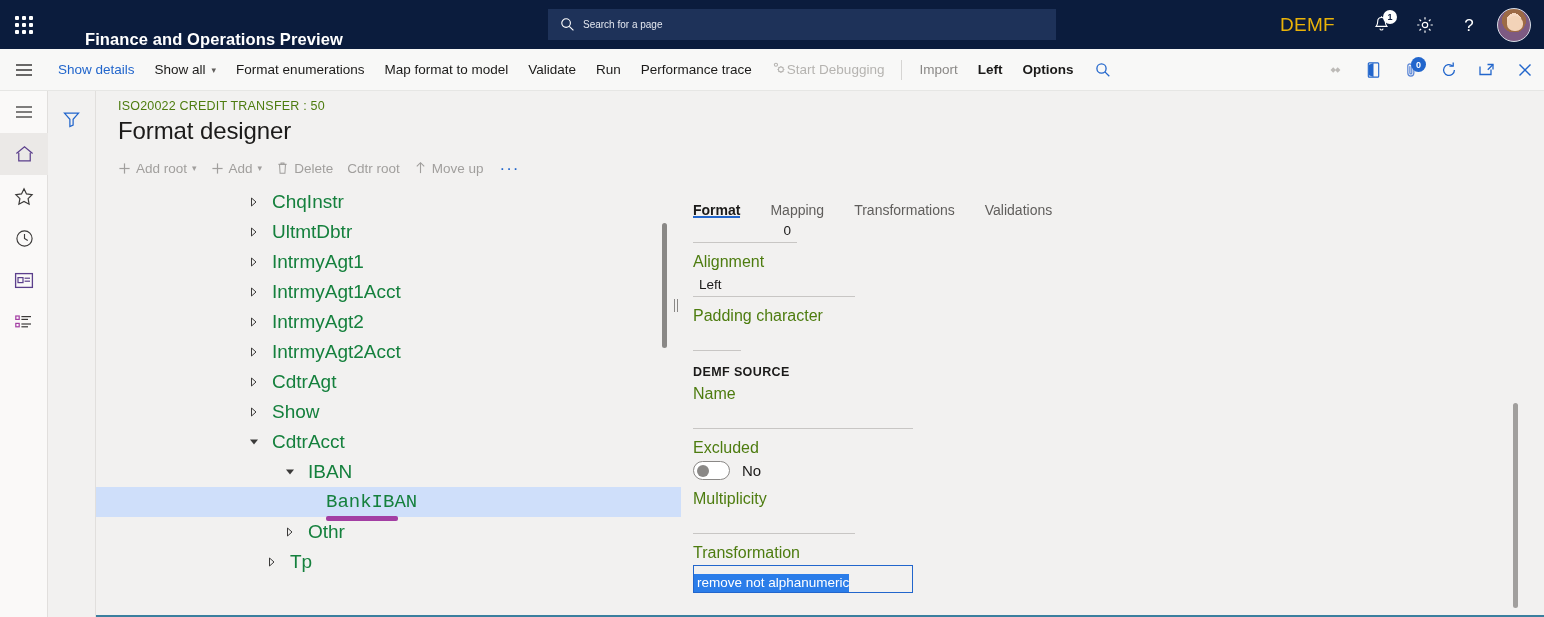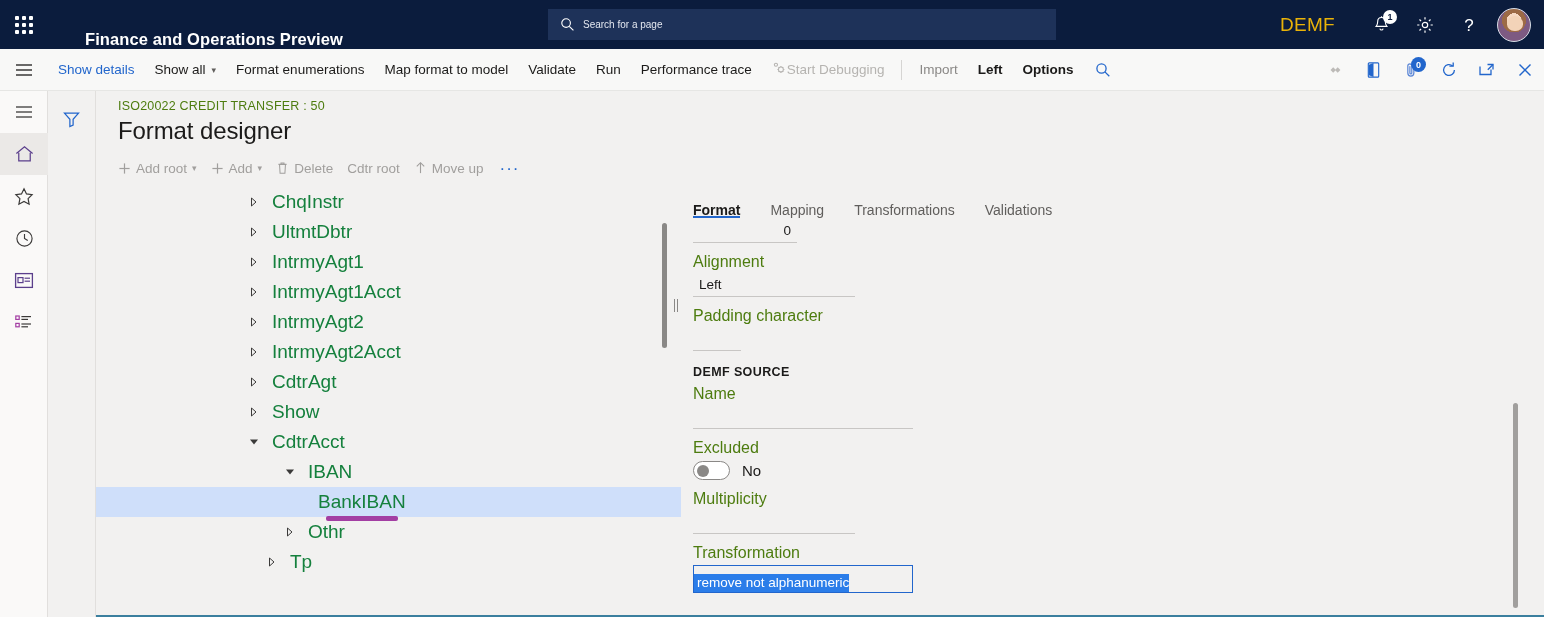--- a/index.html
+++ b/index.html
@@ -705,21 +705,21 @@
               <div class="tw">
                 <svg width="10" height="8" viewBox="0 0 10 8">
                   <path d="M1 1.5h8L5 6.5z" fill="#3b3a39"></path>
                 </svg>
               </div>
               <div class="tree-label" style="margin-left: 10px;">IBAN</div>
             </div>
             <div class="tree-row selected">
               <div style="width: 204px; flex: 0 0 204px;"></div>
               <div class="tw"></div>
-              <div class="tree-label" style="margin-left: 2px;">BankIBAN</div>
+              <div class="tree-label" style="margin-left: 10px; font-family: Liberation Mono, monospace;">BankIBAN</div>
               <div class="marker-underline" style="left: 230px; width: 72px; bottom: -4px;"></div>
             </div>
             <div class="tree-row">
               <div style="width: 186px; flex: 0 0 186px;"></div>
               <div class="tw">
                 <svg width="8" height="10" viewBox="0 0 8 10">
                   <path d="M1.5 1L6 5l-4.5 4z" fill="none" stroke="#3b3a39" stroke-width="1"></path>
                 </svg>
               </div>
               <div class="tree-label" style="margin-left: 10px;">Othr</div>

